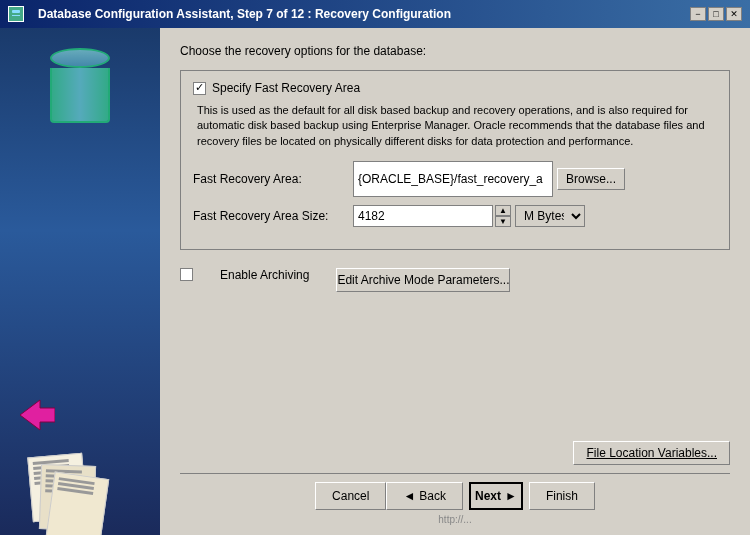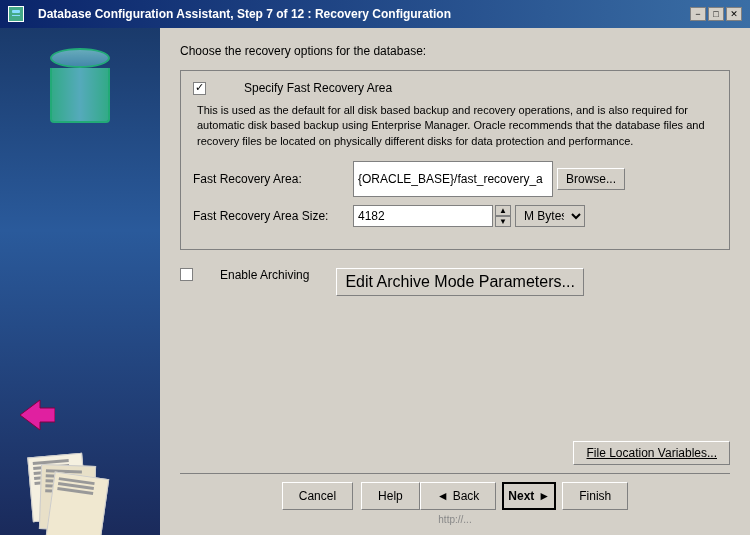--- a/index.html
+++ b/index.html
@@ -164,21 +164,20 @@
       content: '✓';
       position: absolute;
       top: -2px;
       left: 1px;
       font-size: 11px;
       color: #000;
     }
     .group-label {
       font-size: 12px;
       color: #000;
-      margin-left: 32px;
     }
     .description-text {
       font-size: 11px;
       color: #000;
       line-height: 1.4;
       margin-bottom: 12px;
       padding: 0 4px;
     }
     .field-row {
       display: flex;
@@ -248,25 +247,25 @@
       width: 70px;
     }
     .archiving-section {
       display: flex;
       align-items: flex-start;
       gap: 27px;
       margin-bottom: 10px;
       margin-top: 4px;
     }
     .archive-btn {
-      padding: 4px 8px;
+      padding: 4px 0;
       background: #d4d0c8;
       border: 1px solid;
       border-color: #ffffff #808080 #808080 #ffffff;
-      font-size: 16px;
+      font-size: 12px;
       cursor: pointer;
     }
     .bottom-section {
       margin-top: auto;
     }
     .file-location-row {
       display: flex;
       justify-content: flex-end;
       margin-bottom: 8px;
     }
@@ -427,21 +426,20 @@
     </div>
 
     <div class="bottom-section">
       <div class="file-location-row">
         <button class="file-location-btn">File Location Variables...</button>
       </div>
       <div class="separator"></div>
       <div class="nav-buttons">
         <div class="nav-left">
           <button class="nav-btn">Cancel</button>
-          <button class="nav-btn">Help</button>
         </div>
         <div class="nav-right">
           <button class="nav-btn">
             <span>◄</span>
             <span>Back</span>
           </button>
           <button class="nav-btn-next">
             <span>Next</span>
             <span>►</span>
           </button>

